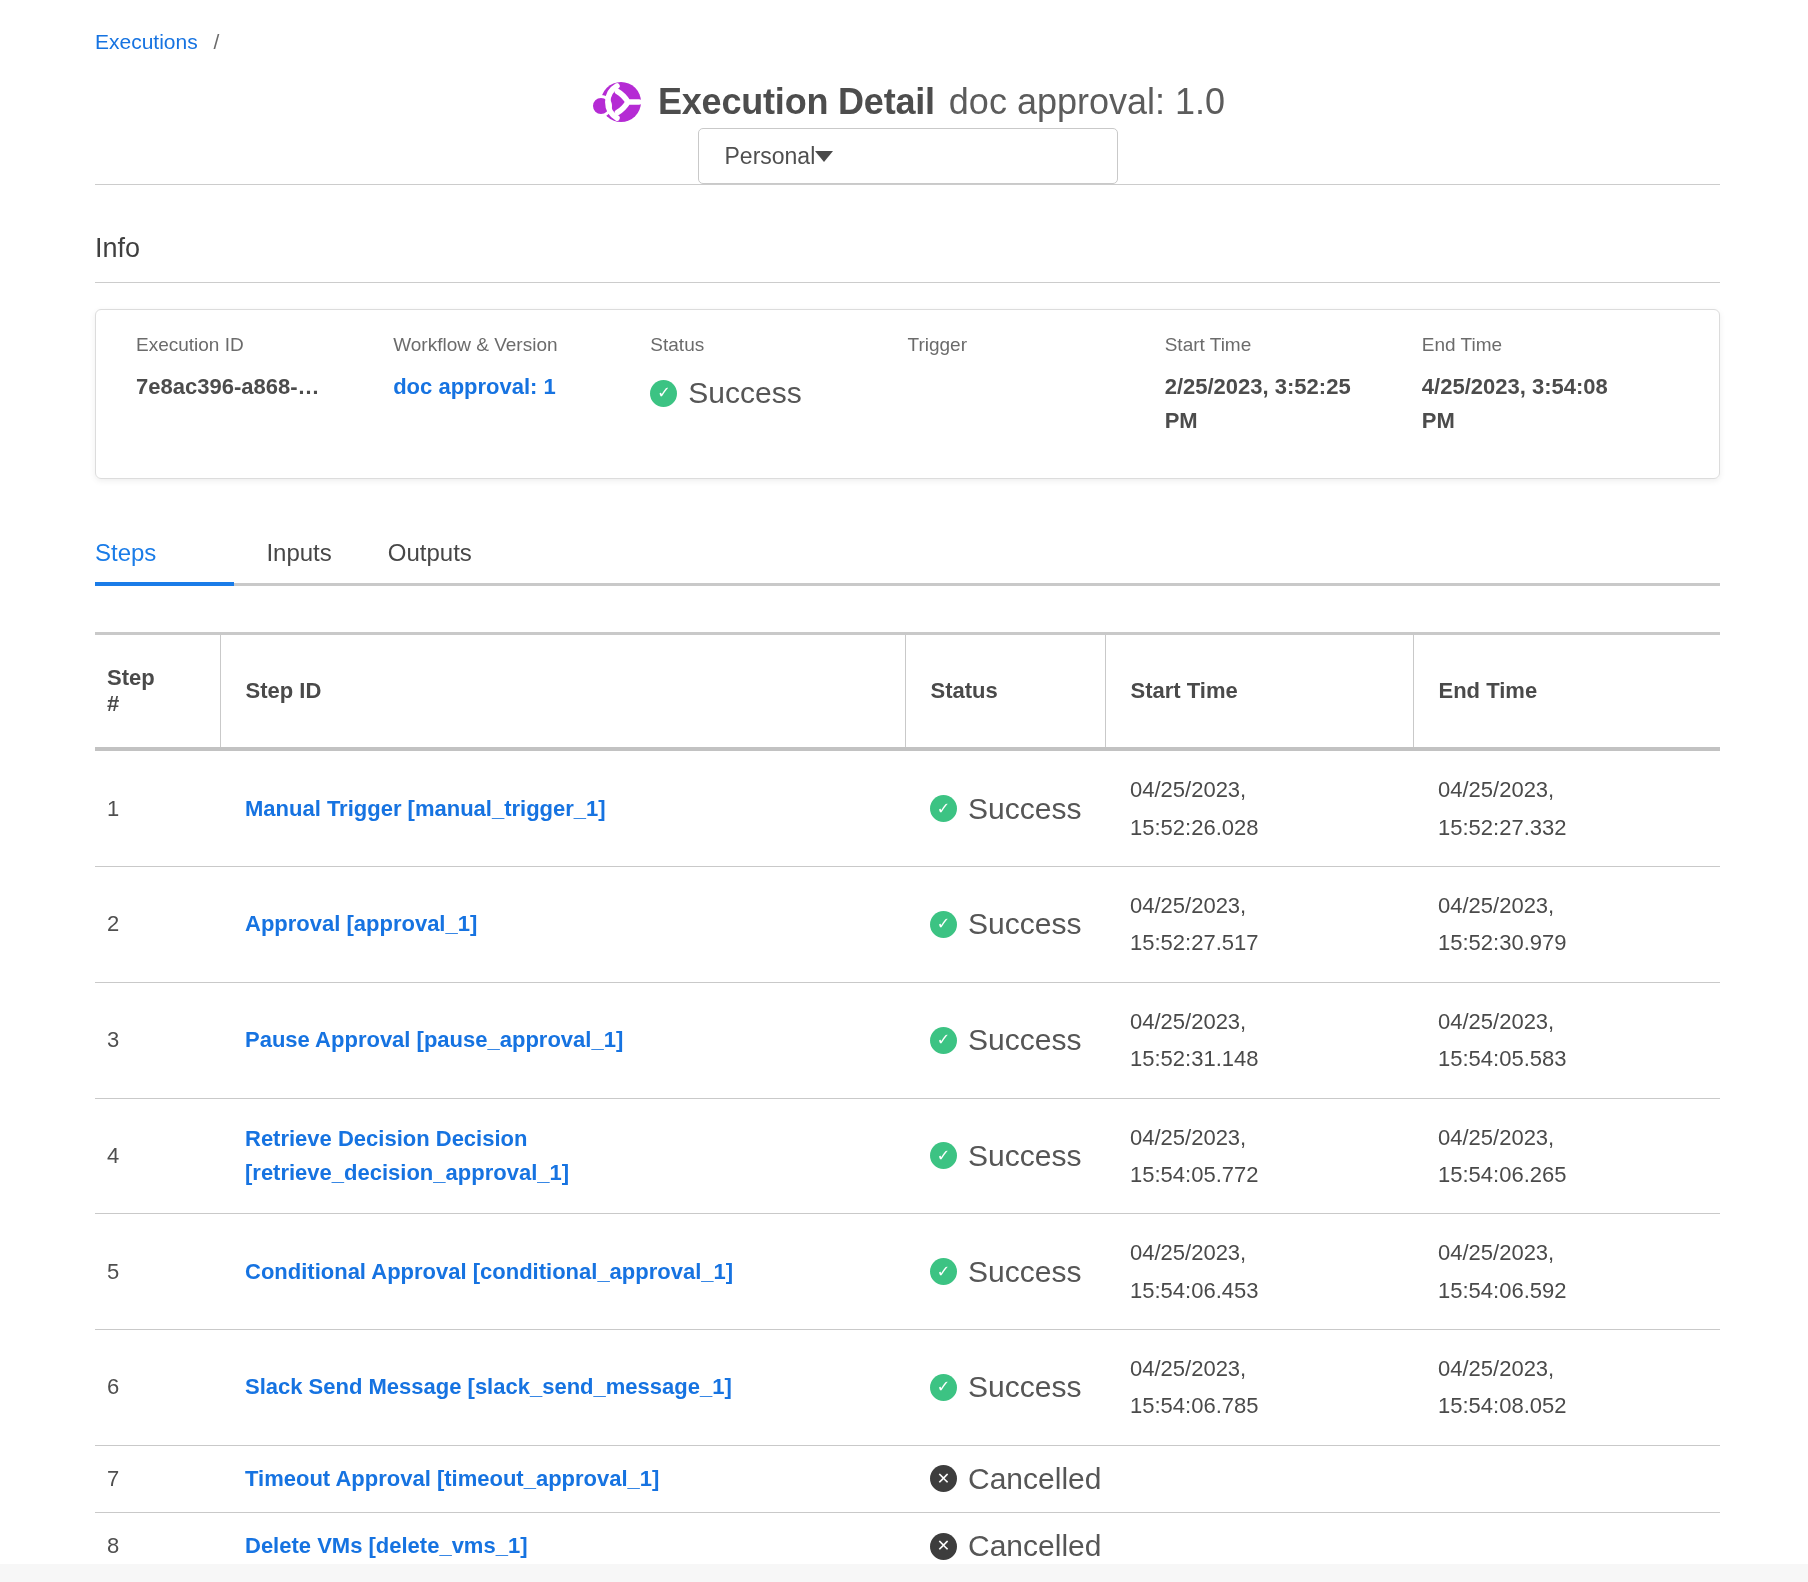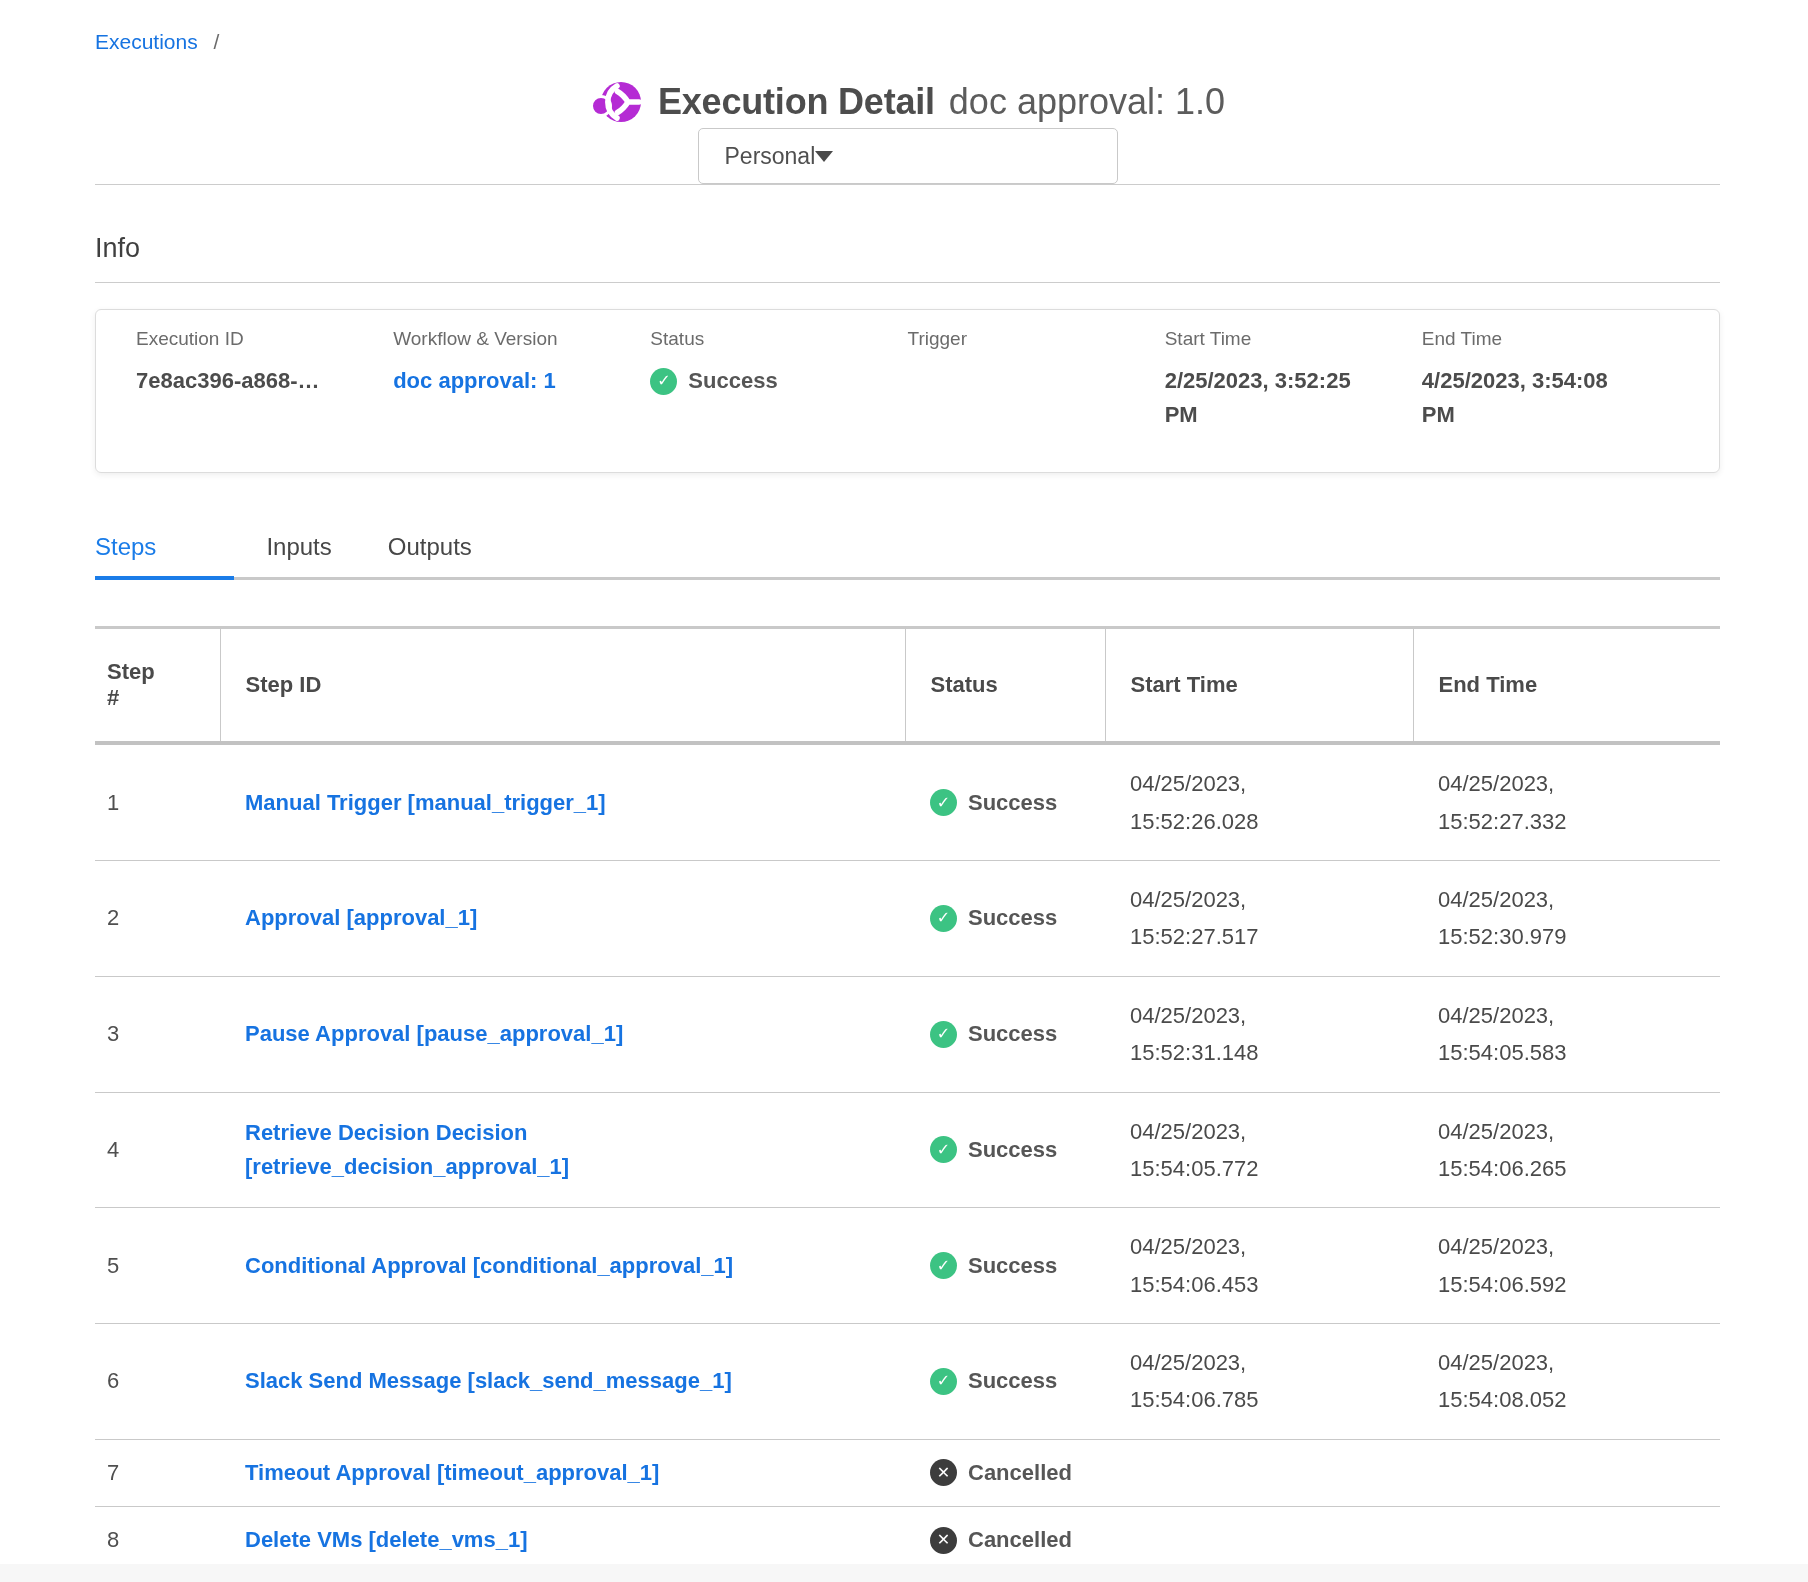--- a/index.html
+++ b/index.html
@@ -39,29 +39,29 @@
   .rule-title { margin-top: 26px; }
   .rule-info { margin-top: 20px; }
 
   h2.section-title { font-size: 27px; font-weight: 400; color: #3f3f3f; margin-top: 48px; margin-bottom: 18px; }
 
   
   .info-card {
     margin-top: 26px;
     border: 1px solid #dcdcdc; border-radius: 6px;
     box-shadow: 0 2px 6px rgba(0,0,0,0.07);
-    padding: 18px 40px 40px 40px;
+    padding: 24px 40px 40px 40px;
     display: flex;
   }
   .info-field { width: 262px; padding-right: 20px; }
   .info-label { font-size: 19px; color: #6b6b6b; margin-bottom: 14px; }
   .info-value { font-size: 22px; font-weight: 600; color: #4c4c4c; line-height: 1.55; white-space: pre-line; max-width: 215px; }
   .info-value a { color: #1673e1; text-decoration: none; cursor: pointer; }
   .status-line { display: flex; align-items: center; }
-  .status-line .txt { font-size: 22px; font-weight: 700; color: #565656; }
+  .status-line .txt { font-size: 30px; font-weight: 400; color: #565656; }
 
   
   .icon-circle {
     width: 27px; height: 27px; border-radius: 50%; margin-right: 11px; flex: 0 0 auto;
     display: inline-flex; align-items: center; justify-content: center;
     color: #fff; font-size: 16px; font-weight: 700; line-height: 1;
   }
   .icon-success { background: #3cc383; }
   .icon-cancelled { background: #3d3d3d; }
 

